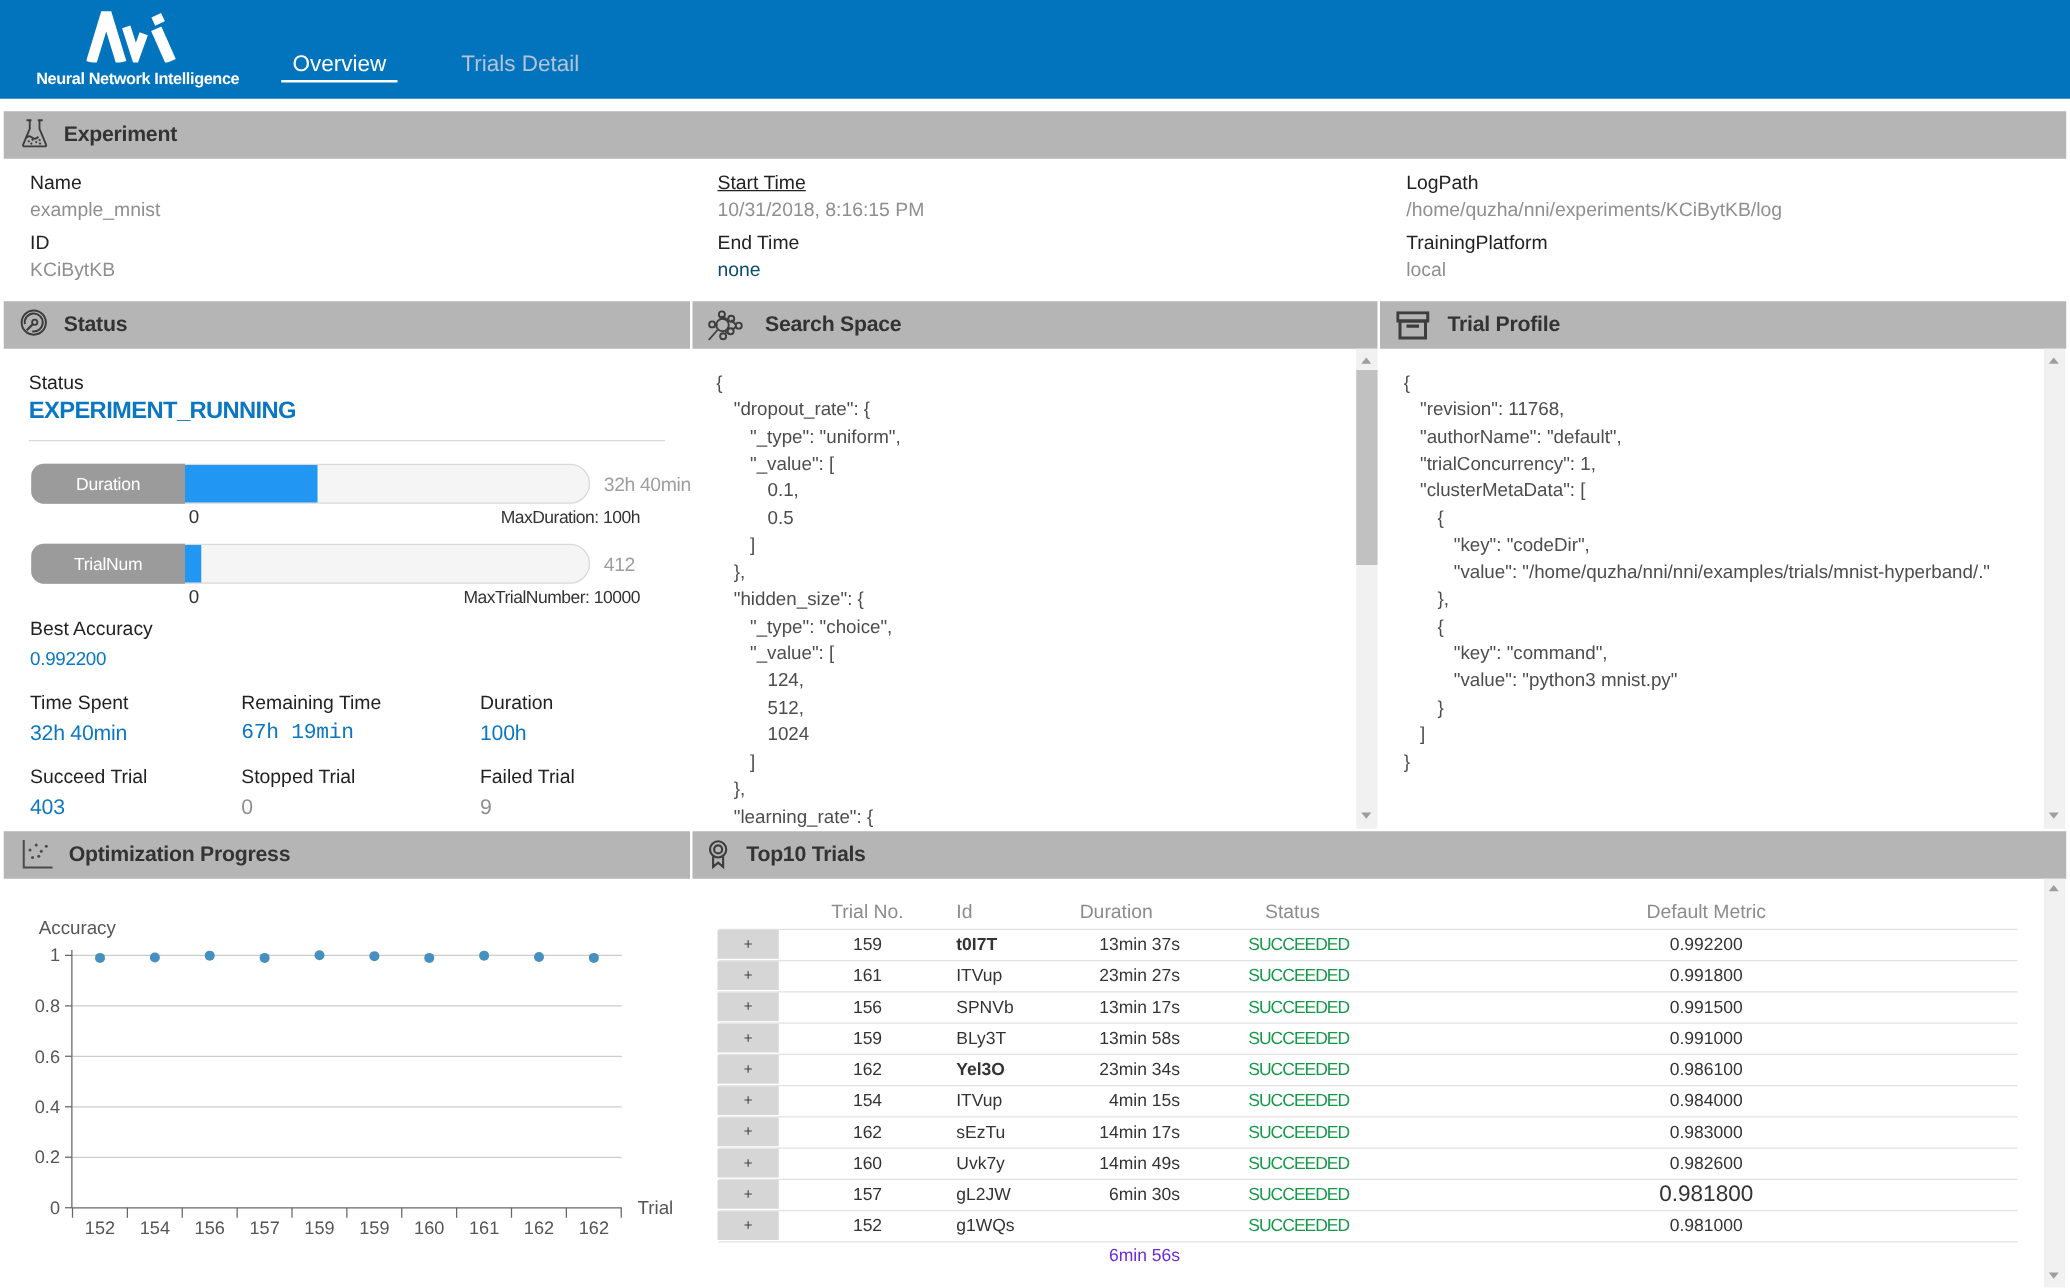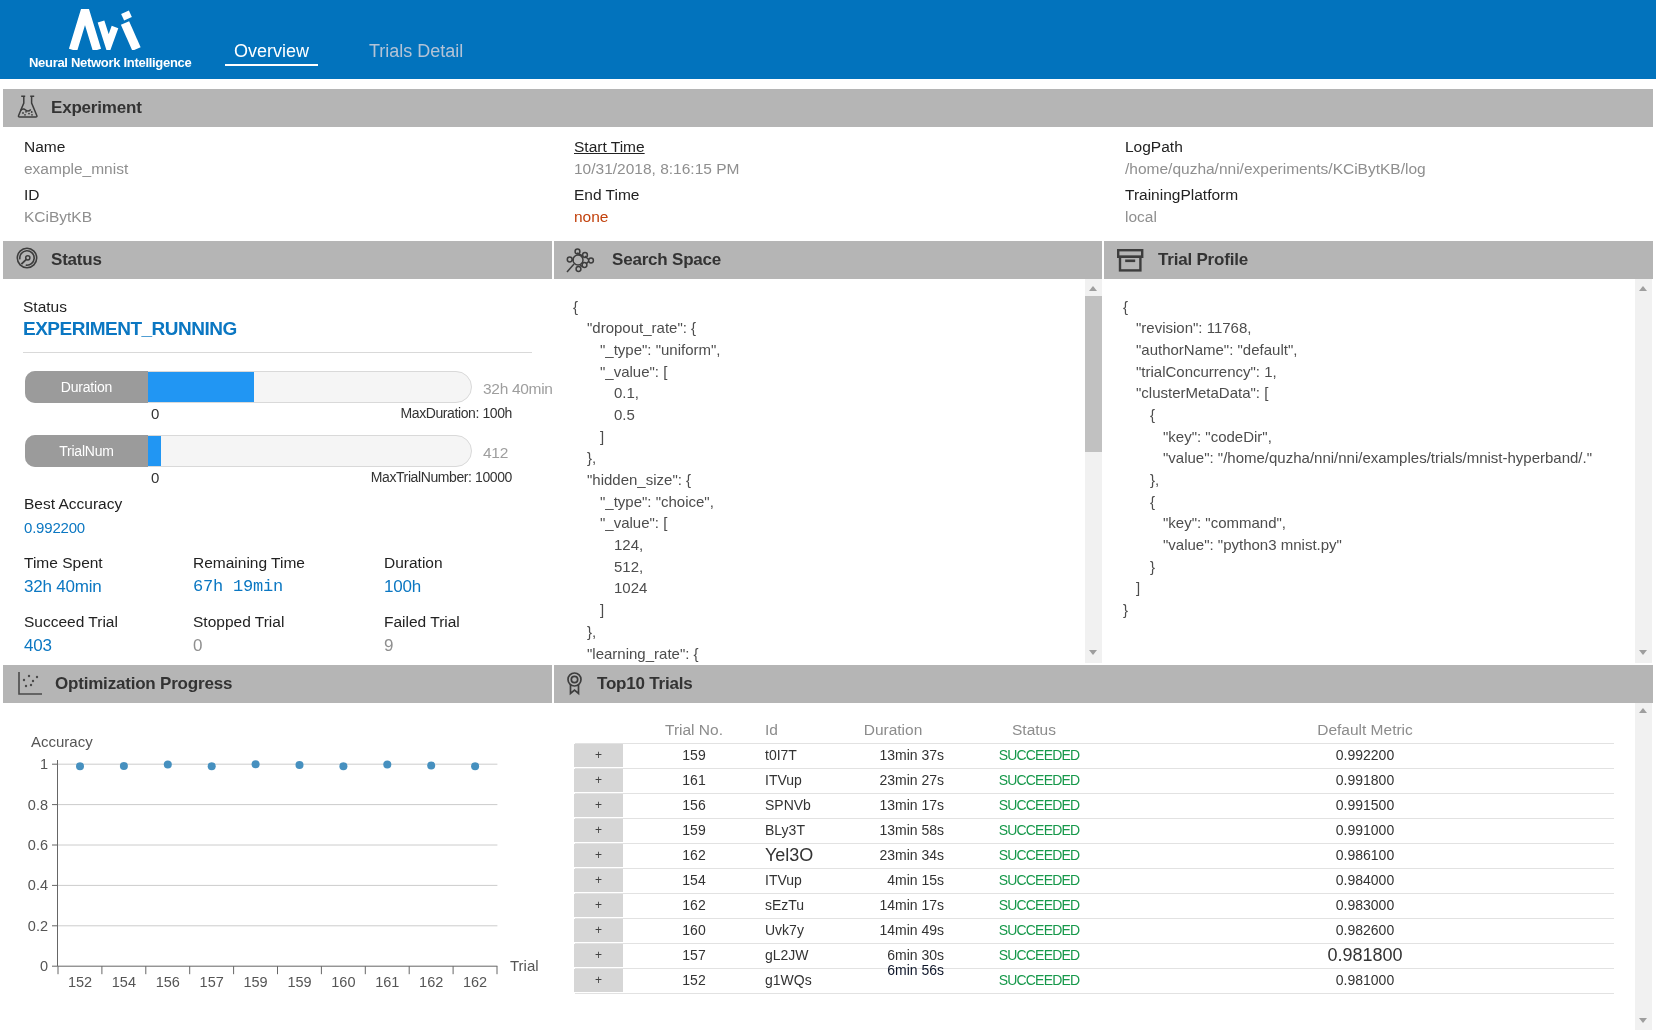--- a/index.html
+++ b/index.html
@@ -111,21 +111,21 @@
     </svg>
   </div>
 <div class="bartxt" style="left:597px;top:673px;">Top10 Trials</div>
 <div style="position:absolute;left:24px;top:137.5px;font-size:15.5px;color:#222;font-weight:400;line-height:18.3px;white-space:nowrap;">Name</div>
 <div style="position:absolute;left:24px;top:159.5px;font-size:15.5px;color:#8f8f8f;font-weight:400;line-height:18.3px;white-space:nowrap;">example_mnist</div>
 <div style="position:absolute;left:24px;top:185.5px;font-size:15.5px;color:#222;font-weight:400;line-height:18.3px;white-space:nowrap;">ID</div>
 <div style="position:absolute;left:24px;top:207.5px;font-size:15.5px;color:#8f8f8f;font-weight:400;line-height:18.3px;white-space:nowrap;">KCiBytKB</div>
 <div style="position:absolute;left:574px;top:137.5px;font-size:15.5px;color:#222;font-weight:400;line-height:18.3px;white-space:nowrap;text-decoration:underline;">Start Time</div>
 <div style="position:absolute;left:574px;top:159.5px;font-size:15.5px;color:#8f8f8f;font-weight:400;line-height:18.3px;white-space:nowrap;">10/31/2018, 8:16:15 PM</div>
 <div style="position:absolute;left:574px;top:185.5px;font-size:15.5px;color:#222;font-weight:400;line-height:18.3px;white-space:nowrap;">End Time</div>
-<div style="position:absolute;left:574px;top:207.5px;font-size:15.5px;color:#c2410c;font-weight:400;line-height:18.3px;white-space:nowrap;">none</div>
+<div style="position:absolute;left:574px;top:207.5px;font-size:15.5px;color:#0c4a6e;font-weight:400;line-height:18.3px;white-space:nowrap;">none</div>
 <div style="position:absolute;left:1125px;top:137.5px;font-size:15.5px;color:#222;font-weight:400;line-height:18.3px;white-space:nowrap;">LogPath</div>
 <div style="position:absolute;left:1125px;top:159.5px;font-size:15.5px;color:#8f8f8f;font-weight:400;line-height:18.3px;white-space:nowrap;">/home/quzha/nni/experiments/KCiBytKB/log</div>
 <div style="position:absolute;left:1125px;top:185.5px;font-size:15.5px;color:#222;font-weight:400;line-height:18.3px;white-space:nowrap;">TrainingPlatform</div>
 <div style="position:absolute;left:1125px;top:207.5px;font-size:15.5px;color:#8f8f8f;font-weight:400;line-height:18.3px;white-space:nowrap;">local</div>
 <div style="position:absolute;left:23px;top:298px;font-size:15.5px;color:#222;font-weight:400;line-height:18.3px;white-space:nowrap;">Status</div>
 <div style="position:absolute;left:23px;top:318px;font-size:19px;color:#0b77c2;font-weight:700;line-height:22.4px;white-space:nowrap;letter-spacing:-0.5px;">EXPERIMENT_RUNNING</div>
 <div style="position:absolute;left:23px;top:352px;width:509px;height:1px;background:#d9d9d9;"></div>
 <div style="position:absolute;left:25px;top:371px;width:447px;height:32px;background:#f5f5f5;border:1px solid #d9d9d9;border-radius:10px 16px 16px 10px;box-sizing:border-box;"></div>
 <div style="position:absolute;left:148px;top:372px;width:106px;height:30px;background:#2196f3;"></div>
 <div style="position:absolute;left:25px;top:371px;width:123px;height:32px;background:#9b9b9b;border-radius:10px 0 0 10px;color:#fff;font-size:14px;text-align:center;line-height:32px;letter-spacing:-0.2px;">Duration</div>
@@ -251,21 +251,21 @@
     <circle cx="475.1" cy="36.3" r="4" fill="#4690bf"></circle>
   </svg>
 <div style="position:absolute;left:0px;top:721px;font-size:15.5px;color:#8c8c8c;font-weight:400;line-height:18.3px;white-space:nowrap;left:694px;transform:translateX(-50%);">Trial No.</div>
 <div style="position:absolute;left:765px;top:721px;font-size:15.5px;color:#8c8c8c;font-weight:400;line-height:18.3px;white-space:nowrap;">Id</div>
 <div style="position:absolute;left:0px;top:721px;font-size:15.5px;color:#8c8c8c;font-weight:400;line-height:18.3px;white-space:nowrap;left:893px;transform:translateX(-50%);">Duration</div>
 <div style="position:absolute;left:0px;top:721px;font-size:15.5px;color:#8c8c8c;font-weight:400;line-height:18.3px;white-space:nowrap;left:1034px;transform:translateX(-50%);">Status</div>
 <div style="position:absolute;left:0px;top:721px;font-size:15.5px;color:#8c8c8c;font-weight:400;line-height:18.3px;white-space:nowrap;left:1365px;transform:translateX(-50%);">Default Metric</div>
 <div style="position:absolute;left:575px;top:742.5px;width:1039px;height:1px;background:#e2e2e2;"></div>
 <div style="position:absolute;left:574px;top:744.0px;width:49px;height:23px;background:#d6d6d6;color:#444;font-size:12px;text-align:center;line-height:23px;">+</div>
 <div style="position:absolute;left:0px;top:746.5px;font-size:14px;color:#333;font-weight:400;line-height:16.5px;white-space:nowrap;left:694px;transform:translateX(-50%);">159</div>
-<div style="position:absolute;left:765px;top:746.5px;font-size:14px;color:#333;font-weight:400;line-height:16.5px;white-space:nowrap;">t0I7T</div>
+<div style="position:absolute;left:765px;top:746.5px;font-size:14px;color:#333;font-weight:700;line-height:16.5px;white-space:nowrap;">t0I7T</div>
 <div style="position:absolute;left:0px;top:746.5px;font-size:14px;color:#333;font-weight:400;line-height:16.5px;white-space:nowrap;left:944px;transform:translateX(-100%);">13min 37s</div>
 <div style="position:absolute;left:0px;top:746.5px;font-size:14px;color:#16984a;font-weight:400;line-height:16.5px;white-space:nowrap;left:1039px;transform:translateX(-50%);letter-spacing:-0.8px;">SUCCEEDED</div>
 <div style="position:absolute;left:0px;top:746.5px;font-size:14px;color:#333;font-weight:400;line-height:16.5px;white-space:nowrap;left:1365px;transform:translateX(-50%);">0.992200</div>
 <div style="position:absolute;left:575px;top:767.5px;width:1039px;height:1px;background:#e2e2e2;"></div>
 <div style="position:absolute;left:574px;top:769.0px;width:49px;height:23px;background:#d6d6d6;color:#444;font-size:12px;text-align:center;line-height:23px;">+</div>
 <div style="position:absolute;left:0px;top:771.5px;font-size:14px;color:#333;font-weight:400;line-height:16.5px;white-space:nowrap;left:694px;transform:translateX(-50%);">161</div>
 <div style="position:absolute;left:765px;top:771.5px;font-size:14px;color:#333;font-weight:400;line-height:16.5px;white-space:nowrap;">ITVup</div>
 <div style="position:absolute;left:0px;top:771.5px;font-size:14px;color:#333;font-weight:400;line-height:16.5px;white-space:nowrap;left:944px;transform:translateX(-100%);">23min 27s</div>
 <div style="position:absolute;left:0px;top:771.5px;font-size:14px;color:#16984a;font-weight:400;line-height:16.5px;white-space:nowrap;left:1039px;transform:translateX(-50%);letter-spacing:-0.8px;">SUCCEEDED</div>
 <div style="position:absolute;left:0px;top:771.5px;font-size:14px;color:#333;font-weight:400;line-height:16.5px;white-space:nowrap;left:1365px;transform:translateX(-50%);">0.991800</div>
@@ -279,21 +279,21 @@
 <div style="position:absolute;left:575px;top:817.5px;width:1039px;height:1px;background:#e2e2e2;"></div>
 <div style="position:absolute;left:574px;top:819.0px;width:49px;height:23px;background:#d6d6d6;color:#444;font-size:12px;text-align:center;line-height:23px;">+</div>
 <div style="position:absolute;left:0px;top:821.5px;font-size:14px;color:#333;font-weight:400;line-height:16.5px;white-space:nowrap;left:694px;transform:translateX(-50%);">159</div>
 <div style="position:absolute;left:765px;top:821.5px;font-size:14px;color:#333;font-weight:400;line-height:16.5px;white-space:nowrap;">BLy3T</div>
 <div style="position:absolute;left:0px;top:821.5px;font-size:14px;color:#333;font-weight:400;line-height:16.5px;white-space:nowrap;left:944px;transform:translateX(-100%);">13min 58s</div>
 <div style="position:absolute;left:0px;top:821.5px;font-size:14px;color:#16984a;font-weight:400;line-height:16.5px;white-space:nowrap;left:1039px;transform:translateX(-50%);letter-spacing:-0.8px;">SUCCEEDED</div>
 <div style="position:absolute;left:0px;top:821.5px;font-size:14px;color:#333;font-weight:400;line-height:16.5px;white-space:nowrap;left:1365px;transform:translateX(-50%);">0.991000</div>
 <div style="position:absolute;left:575px;top:842.5px;width:1039px;height:1px;background:#e2e2e2;"></div>
 <div style="position:absolute;left:574px;top:844.0px;width:49px;height:23px;background:#d6d6d6;color:#444;font-size:12px;text-align:center;line-height:23px;">+</div>
 <div style="position:absolute;left:0px;top:846.5px;font-size:14px;color:#333;font-weight:400;line-height:16.5px;white-space:nowrap;left:694px;transform:translateX(-50%);">162</div>
-<div style="position:absolute;left:765px;top:846.5px;font-size:18px;color:#333;font-weight:400;line-height:16.5px;white-space:nowrap;">Yel3O</div>
+<div style="position:absolute;left:765px;top:846.5px;font-size:14px;color:#333;font-weight:700;line-height:16.5px;white-space:nowrap;">Yel3O</div>
 <div style="position:absolute;left:0px;top:846.5px;font-size:14px;color:#333;font-weight:400;line-height:16.5px;white-space:nowrap;left:944px;transform:translateX(-100%);">23min 34s</div>
 <div style="position:absolute;left:0px;top:846.5px;font-size:14px;color:#16984a;font-weight:400;line-height:16.5px;white-space:nowrap;left:1039px;transform:translateX(-50%);letter-spacing:-0.8px;">SUCCEEDED</div>
 <div style="position:absolute;left:0px;top:846.5px;font-size:14px;color:#333;font-weight:400;line-height:16.5px;white-space:nowrap;left:1365px;transform:translateX(-50%);">0.986100</div>
 <div style="position:absolute;left:575px;top:867.5px;width:1039px;height:1px;background:#e2e2e2;"></div>
 <div style="position:absolute;left:574px;top:869.0px;width:49px;height:23px;background:#d6d6d6;color:#444;font-size:12px;text-align:center;line-height:23px;">+</div>
 <div style="position:absolute;left:0px;top:871.5px;font-size:14px;color:#333;font-weight:400;line-height:16.5px;white-space:nowrap;left:694px;transform:translateX(-50%);">154</div>
 <div style="position:absolute;left:765px;top:871.5px;font-size:14px;color:#333;font-weight:400;line-height:16.5px;white-space:nowrap;">ITVup</div>
 <div style="position:absolute;left:0px;top:871.5px;font-size:14px;color:#333;font-weight:400;line-height:16.5px;white-space:nowrap;left:944px;transform:translateX(-100%);">4min 15s</div>
 <div style="position:absolute;left:0px;top:871.5px;font-size:14px;color:#16984a;font-weight:400;line-height:16.5px;white-space:nowrap;left:1039px;transform:translateX(-50%);letter-spacing:-0.8px;">SUCCEEDED</div>
 <div style="position:absolute;left:0px;top:871.5px;font-size:14px;color:#333;font-weight:400;line-height:16.5px;white-space:nowrap;left:1365px;transform:translateX(-50%);">0.984000</div>
@@ -315,18 +315,18 @@
 <div style="position:absolute;left:574px;top:944.0px;width:49px;height:23px;background:#d6d6d6;color:#444;font-size:12px;text-align:center;line-height:23px;">+</div>
 <div style="position:absolute;left:0px;top:946.5px;font-size:14px;color:#333;font-weight:400;line-height:16.5px;white-space:nowrap;left:694px;transform:translateX(-50%);">157</div>
 <div style="position:absolute;left:765px;top:946.5px;font-size:14px;color:#333;font-weight:400;line-height:16.5px;white-space:nowrap;">gL2JW</div>
 <div style="position:absolute;left:0px;top:946.5px;font-size:14px;color:#333;font-weight:400;line-height:16.5px;white-space:nowrap;left:944px;transform:translateX(-100%);">6min 30s</div>
 <div style="position:absolute;left:0px;top:946.5px;font-size:14px;color:#16984a;font-weight:400;line-height:16.5px;white-space:nowrap;left:1039px;transform:translateX(-50%);letter-spacing:-0.8px;">SUCCEEDED</div>
 <div style="position:absolute;left:0px;top:946.5px;font-size:18px;color:#333;font-weight:400;line-height:16.5px;white-space:nowrap;left:1365px;transform:translateX(-50%);text-align:center;">0.981800</div>
 <div style="position:absolute;left:575px;top:967.5px;width:1039px;height:1px;background:#e2e2e2;"></div>
 <div style="position:absolute;left:574px;top:969.0px;width:49px;height:23px;background:#d6d6d6;color:#444;font-size:12px;text-align:center;line-height:23px;">+</div>
 <div style="position:absolute;left:0px;top:971.5px;font-size:14px;color:#333;font-weight:400;line-height:16.5px;white-space:nowrap;left:694px;transform:translateX(-50%);">152</div>
 <div style="position:absolute;left:765px;top:971.5px;font-size:14px;color:#333;font-weight:400;line-height:16.5px;white-space:nowrap;">g1WQs</div>
-<div style="position:absolute;left:0px;top:962px;font-size:14px;color:#0f172a;font-weight:400;line-height:16.5px;white-space:nowrap;left:944px;transform:translateX(-100%);">6min 56s</div>
+<div style="position:absolute;left:0px;top:996px;font-size:14px;color:#6d28d9;font-weight:400;line-height:16.5px;white-space:nowrap;left:944px;transform:translateX(-100%);">6min 56s</div>
 <div style="position:absolute;left:0px;top:971.5px;font-size:14px;color:#16984a;font-weight:400;line-height:16.5px;white-space:nowrap;left:1039px;transform:translateX(-50%);letter-spacing:-0.8px;">SUCCEEDED</div>
 <div style="position:absolute;left:0px;top:971.5px;font-size:14px;color:#333;font-weight:400;line-height:16.5px;white-space:nowrap;left:1365px;transform:translateX(-50%);">0.981000</div>
 <div style="position:absolute;left:575px;top:992.5px;width:1039px;height:1px;background:#e2e2e2;"></div>
 <div class="sb" style="left:1635px;top:703px;height:327px;"></div>
 <div class="sbarr up" style="left:1639px;top:708px;"></div>
 <div class="sbarr dn" style="left:1639px;top:1018px;"></div>
 </body></html>

